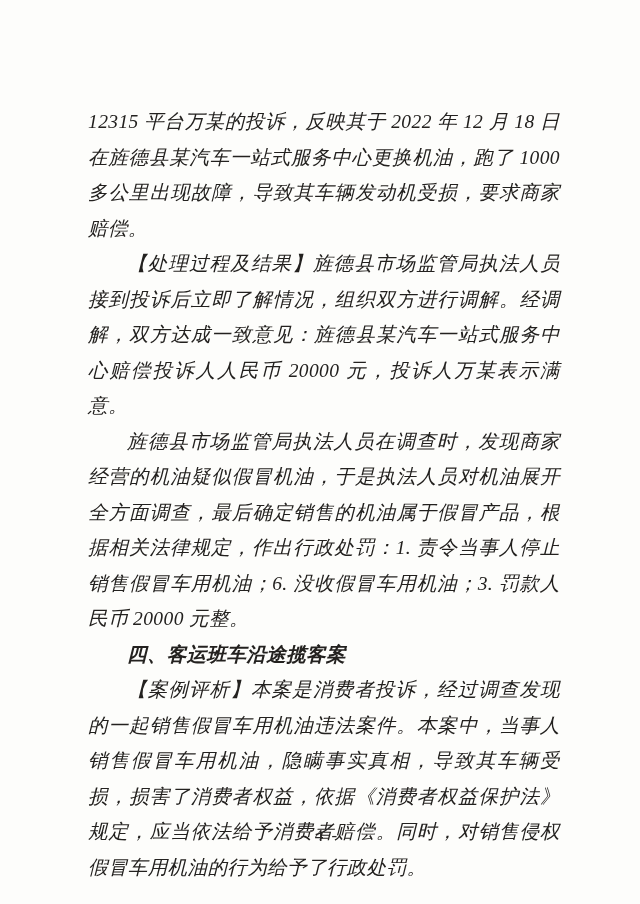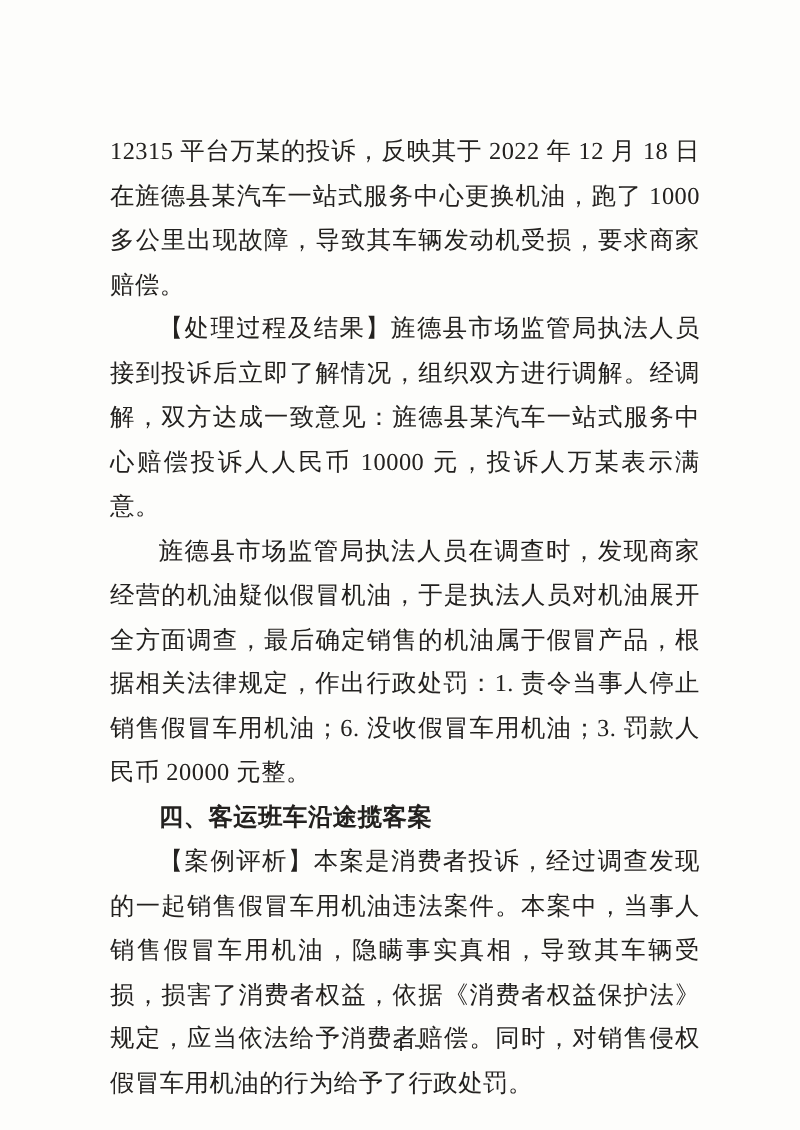--- a/index.html
+++ b/index.html
@@ -29,20 +29,21 @@
   }
   p.para {
     margin: 0 0 0 0;
     font-size: 19.5px;
     line-height: 35.5px;
     text-align: justify;
     text-justify: inter-ideograph;
     letter-spacing: 0.4px;
     color: #23211f;
     font-family: "Liberation Serif", "DejaVu Serif", serif;
+    font-style: italic;
   }
   p.indent {
     text-indent: 39px;
   }
   .heading {
     margin-top: 26px;
     font-size: 20px;
     line-height: 36px;
     font-weight: bold;
     text-indent: 39px;
@@ -61,21 +62,21 @@
   }
 </style>
 </head>
 <body>
 
 <div class="page">
   <div class="content">
 
     <p class="para">12315 平台万某的投诉，反映其于 2022 年 12 月 18 日在旌德县某汽车一站式服务中心更换机油，跑了 1000 多公里出现故障，导致其车辆发动机受损，要求商家赔偿。</p>
 
-    <p class="para indent">【处理过程及结果】旌德县市场监管局执法人员接到投诉后立即了解情况，组织双方进行调解。经调解，双方达成一致意见：旌德县某汽车一站式服务中心赔偿投诉人人民币 10000 元，投诉人万某表示满意。</p>
+    <p class="para indent">【处理过程及结果】旌德县市场监管局执法人员接到投诉后立即了解情况，组织双方进行调解。经调解，双方达成一致意见：旌德县某汽车一站式服务中心赔偿投诉人人民币 20000 元，投诉人万某表示满意。</p>
 
     <p class="para indent">旌德县市场监管局执法人员在调查时，发现商家经营的机油疑似假冒机油，于是执法人员对机油展开全方面调查，最后确定销售的机油属于假冒产品，根据相关法律规定，作出行政处罚：1. 责令当事人停止销售假冒车用机油；6. 没收假冒车用机油；3. 罚款人民币 20000 元整。</p>
 
     <p class="para heading">四、客运班车沿途揽客案</p>
 
     <p class="para indent">【案例评析】本案是消费者投诉，经过调查发现的一起销售假冒车用机油违法案件。本案中，当事人销售假冒车用机油，隐瞒事实真相，导致其车辆受损，损害了消费者权益，依据《消费者权益保护法》规定，应当依法给予消费者赔偿。同时，对销售侵权假冒车用机油的行为给予了行政处罚。</p>
 
   </div>
 
   <div class="footer">- 4 -</div>

